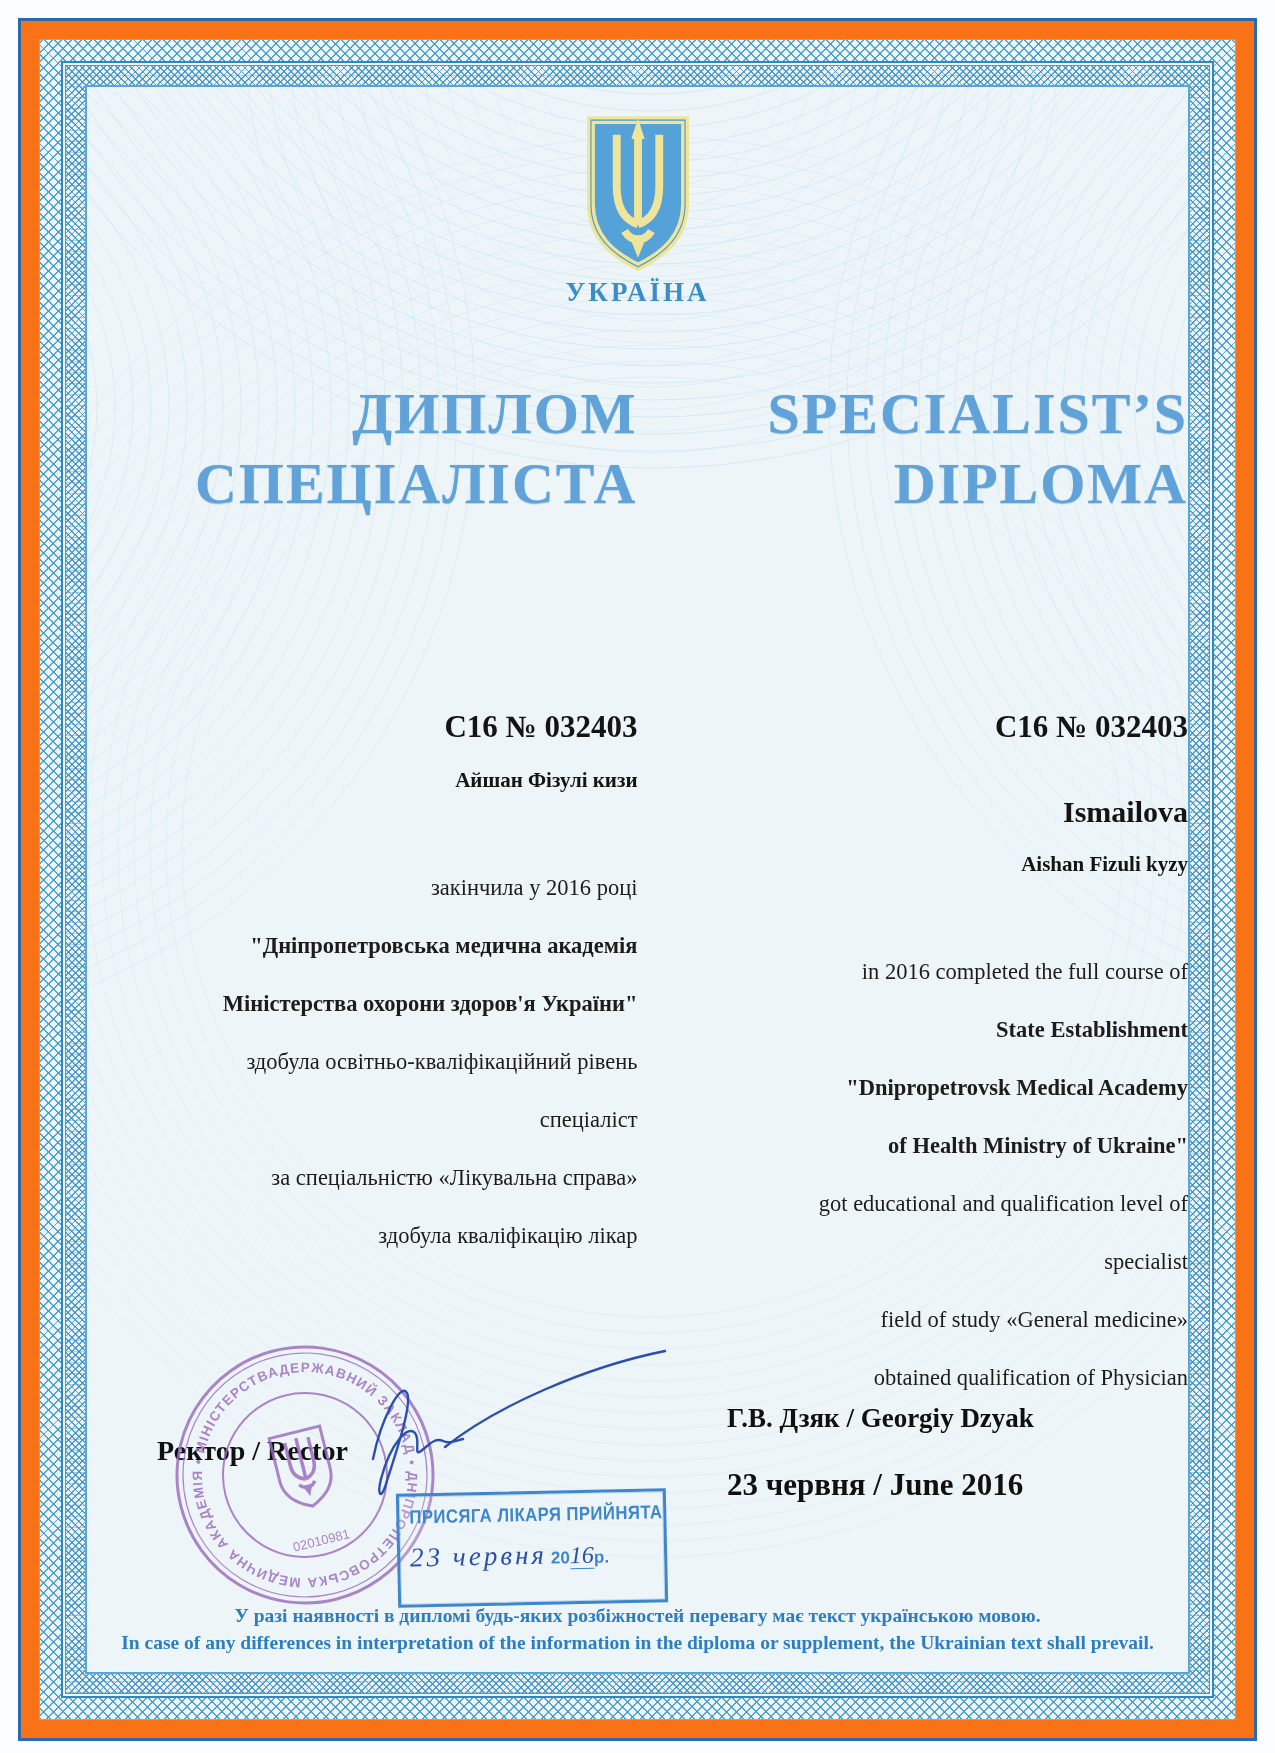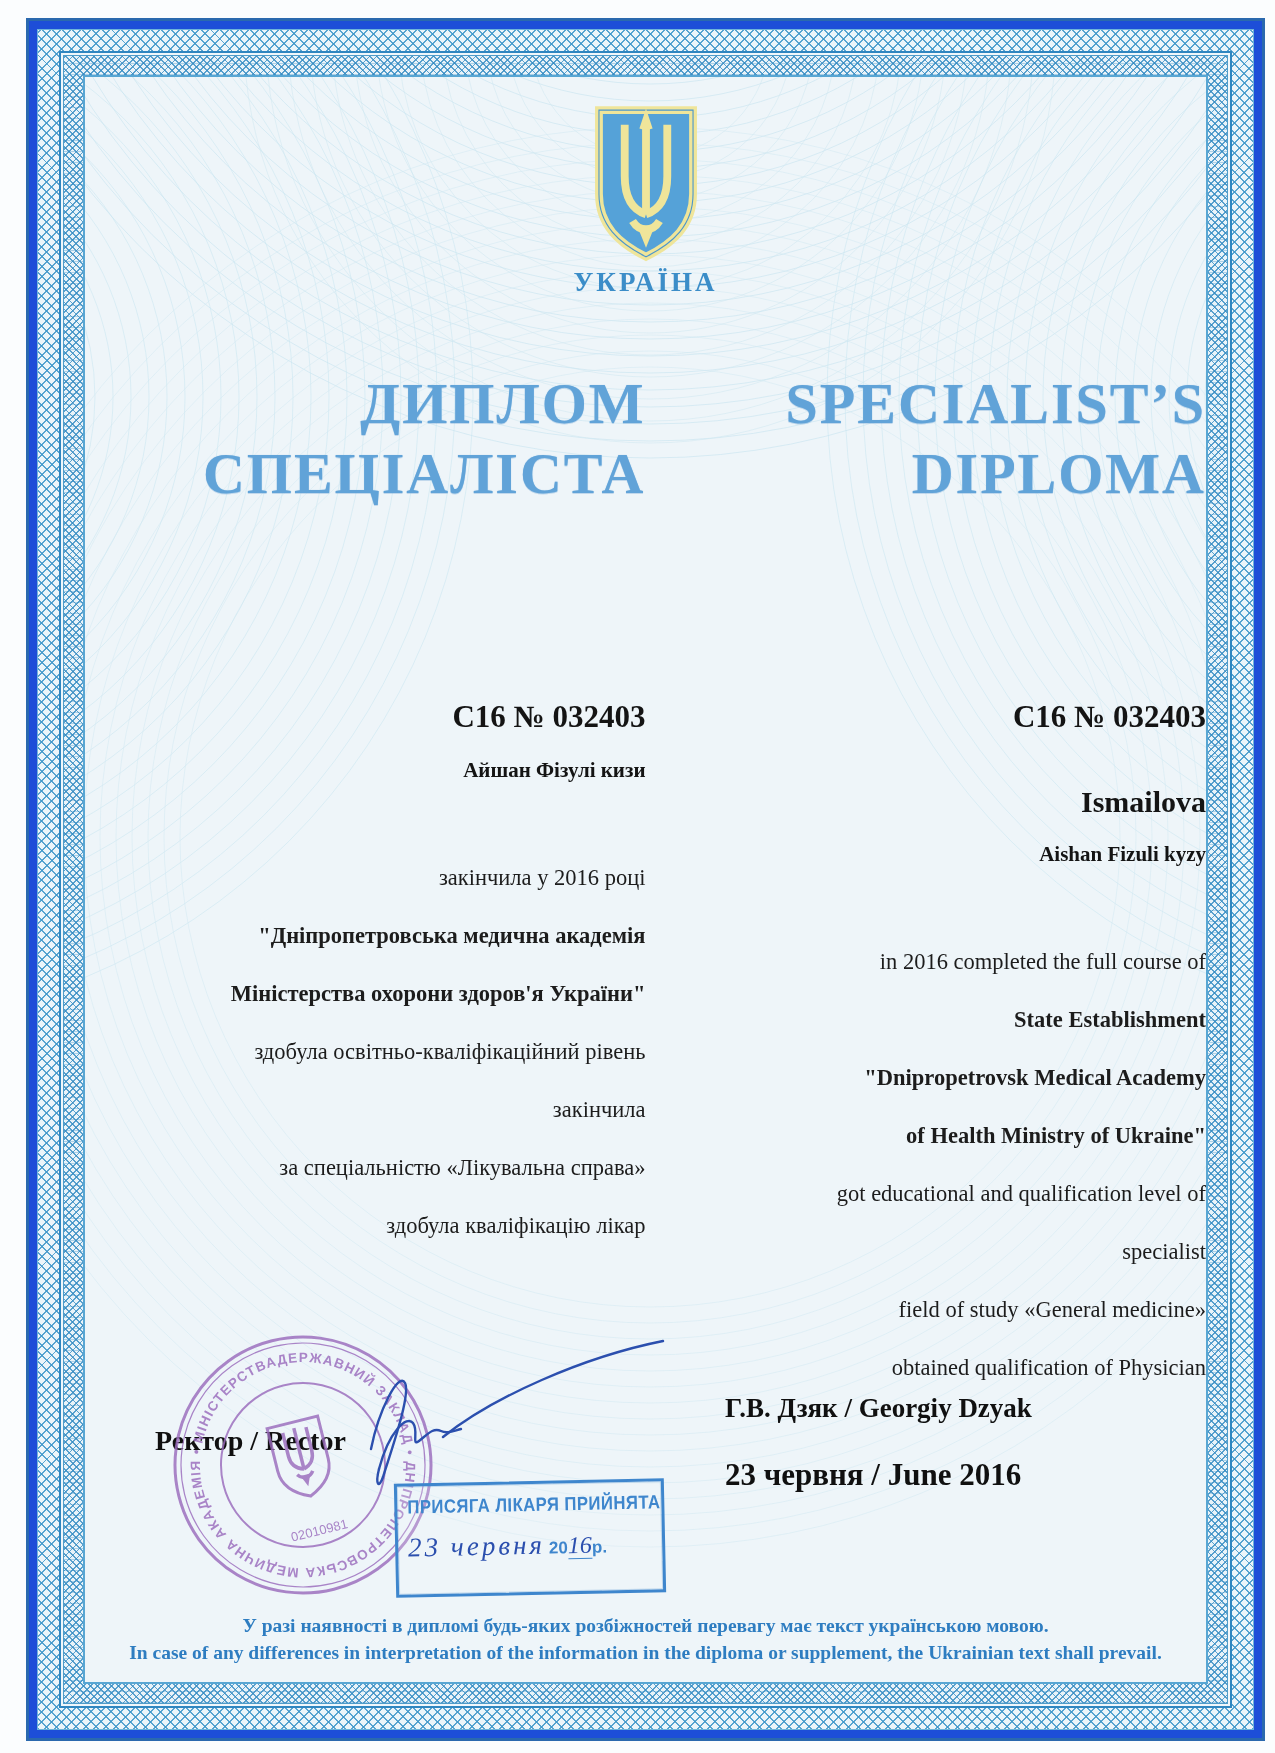--- a/index.html
+++ b/index.html
@@ -1,19 +1,19 @@
 <!DOCTYPE html>
 <html><head>
 <meta charset="utf-8">
 <style>
   * { margin:0; padding:0; box-sizing:border-box; }
   html,body { width:1275px; height:1753px; background:#f7fafc; font-family:"Liberation Serif","DejaVu Serif",serif; }
 
   .sheet { position:absolute; inset:0; padding:18px 18px 12px 18px; background:#fbfdfe; }
-  .frame1 { width:100%; height:100%; border:3px solid #2a69ae; padding:8px; background:#1d4ed8;margin-left:8px; }
+  .frame1 { width:100%; height:100%; border:3px solid #2a69ae; padding:18px; background:#f97316; }
   .frame2 { width:100%; height:100%; border:1px solid #6db4da; padding:0; }
   .bandA { width:100%; height:100%; padding:21px;
     background:
       repeating-linear-gradient(45deg, rgba(62,150,201,.85) 0 1.4px, rgba(0,0,0,0) 1.4px 7px),
       repeating-linear-gradient(-45deg, rgba(62,150,201,.85) 0 1.4px, rgba(0,0,0,0) 1.4px 7px),
       #ecf5fa; }
   .frame3 { width:100%; height:100%; border:2px solid #2f86c0; padding:2px; background:#f0f7fb; }
   .frame4 { width:100%; height:100%; border:1px solid #4f9cc9; }
   .bandB { width:100%; height:100%; padding:19px;
     background:
@@ -219,21 +219,21 @@
 
         <div class="abs main-block two-col" style="left:0;right:14px;">
           <div class="col">
             <div class="serial">С16 № 032403</div>
             <div class="given">Айшан Фізулі кизи</div>
             <div class="body-lines">
               <div class="b-line">закінчила у 2016 році</div>
               <div class="b-line bold">"Дніпропетровська медична академія</div>
               <div class="b-line bold">Міністерства охорони здоров'я України"</div>
               <div class="b-line">здобула освітньо-кваліфікаційний рівень</div>
-              <div class="b-line">закінчила</div>
+              <div class="b-line">спеціаліст</div>
               <div class="b-line">за спеціальністю «Лікувальна справа»</div>
               <div class="b-line">здобула кваліфікацію лікар</div>
             </div>
           </div>
           <div class="col">
             <div class="serial">С16 № 032403</div>
             <div class="surname">Ismailova</div>
             <div class="given">Aishan Fizuli kyzy</div>
             <div class="body-lines">
               <div class="b-line">in 2016 completed the full course of</div>

